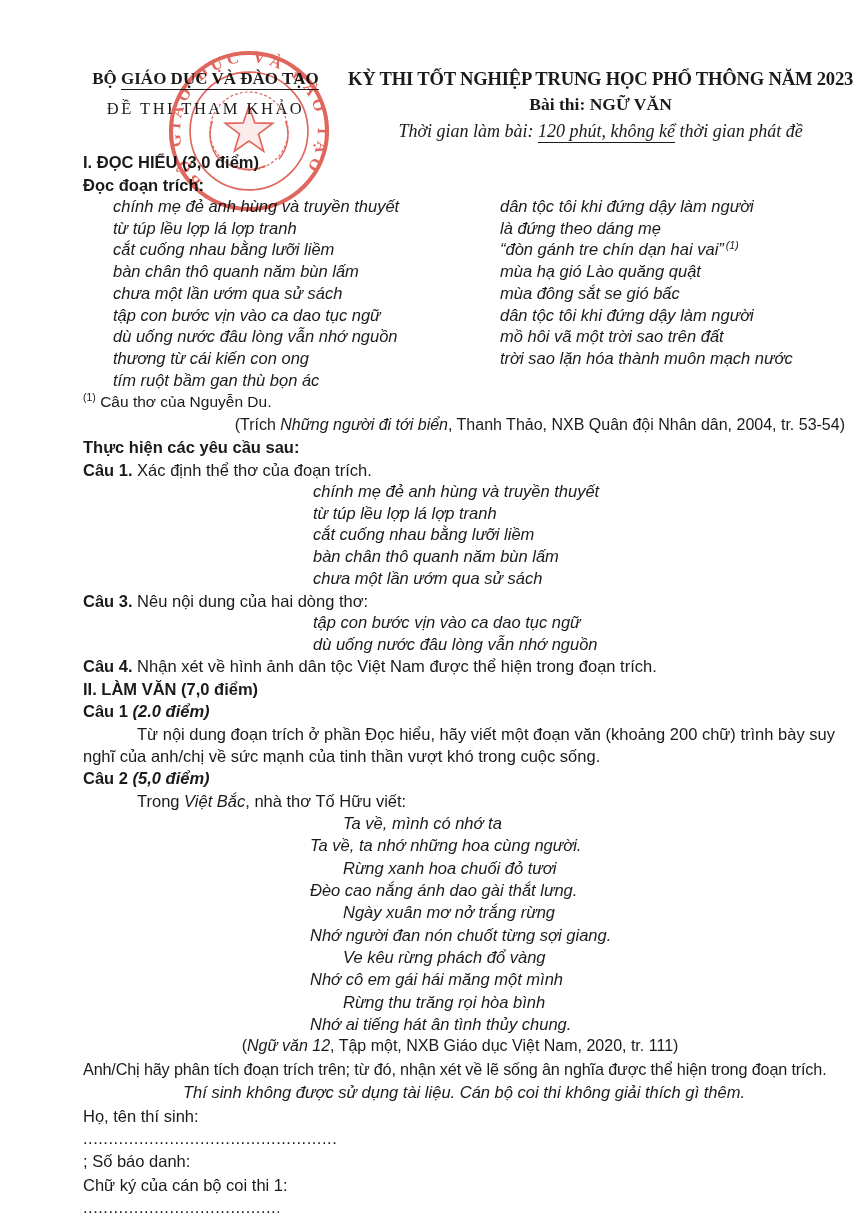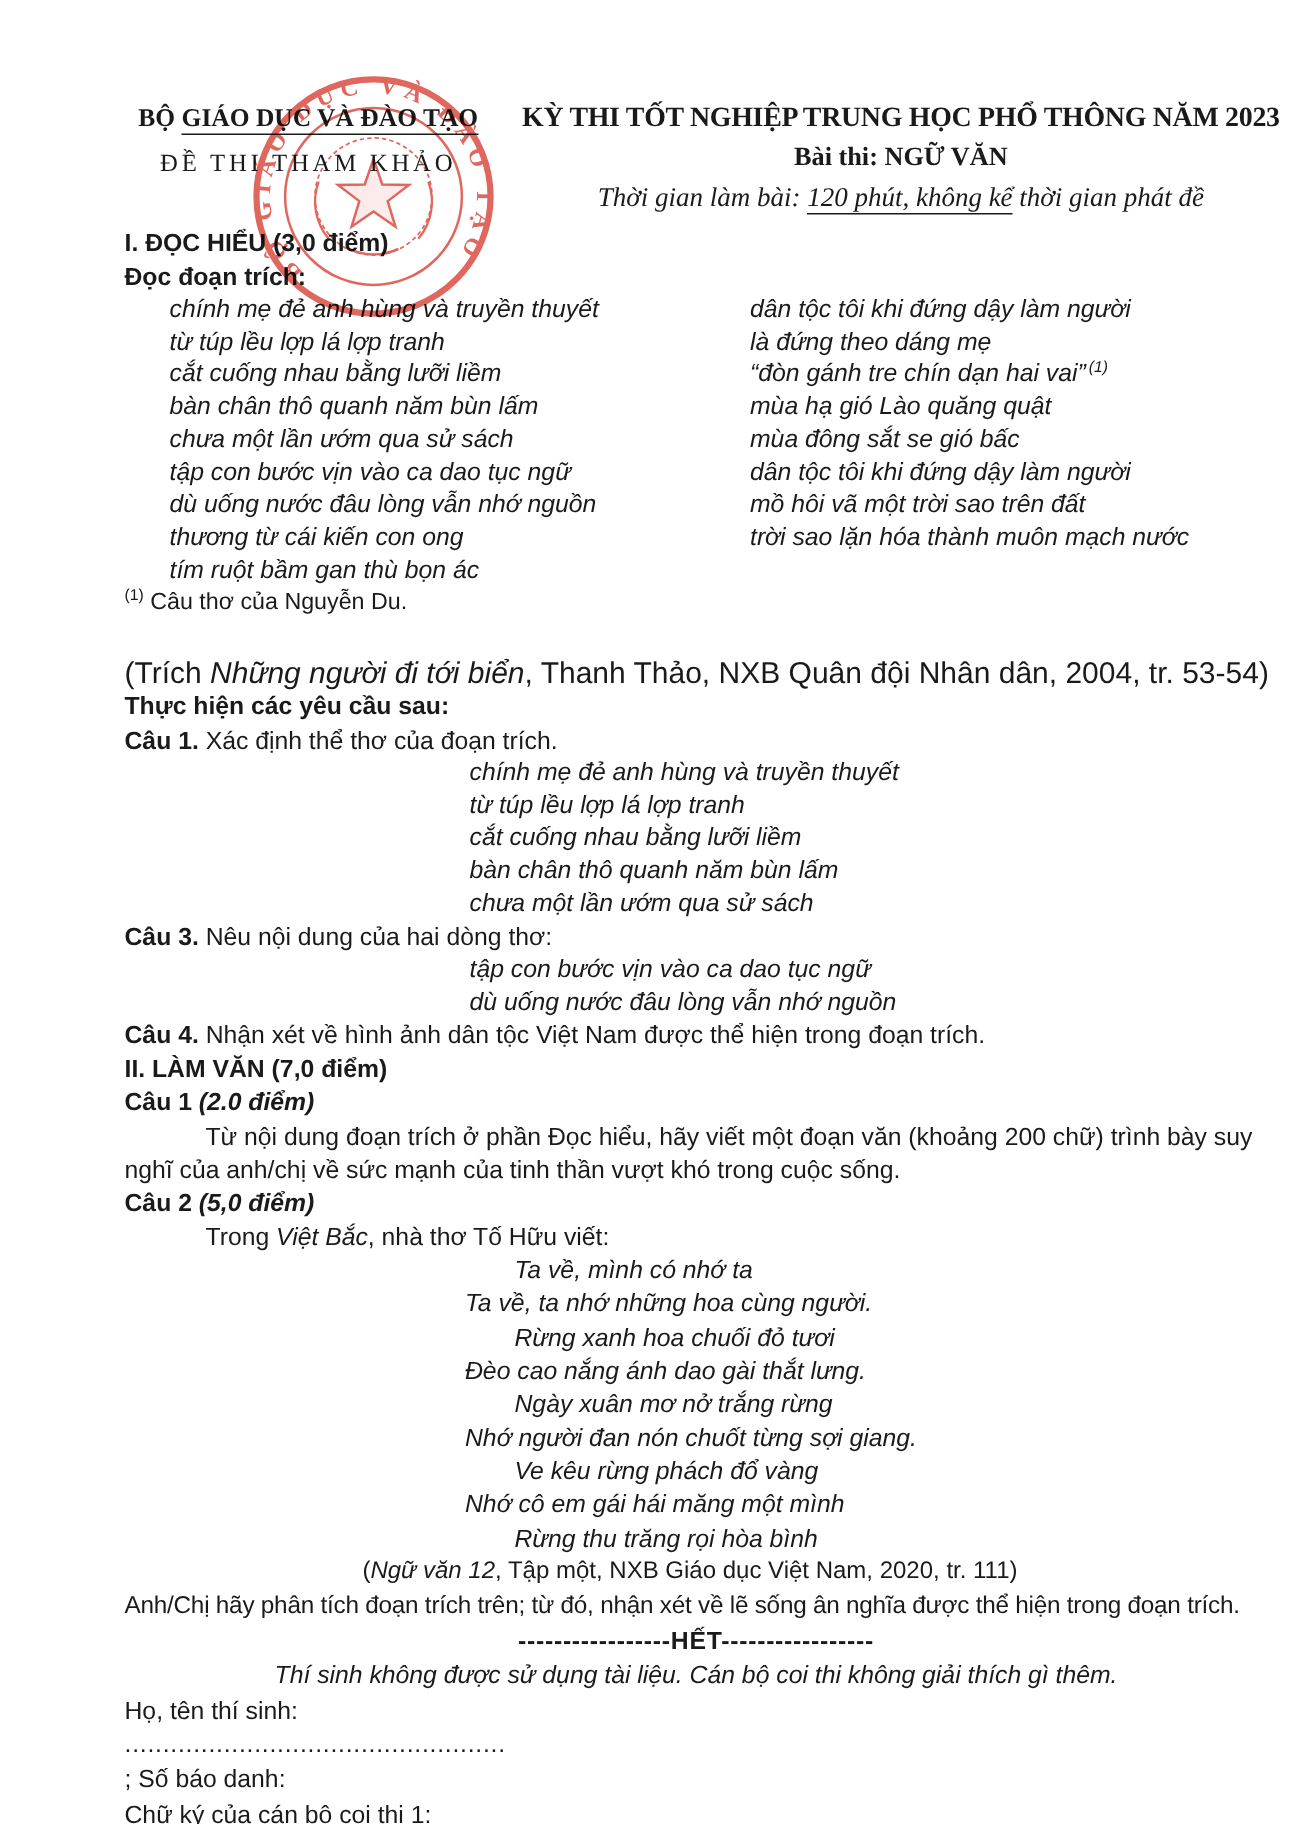--- a/index.html
+++ b/index.html
@@ -24,21 +24,21 @@
 
   
   .h{font-weight:bold;}
   .nowrap{white-space:nowrap;}
   .poem2{display:flex;font-style:italic;line-height:21.7px;}
   .pcol-l{width:417px;padding-left:30px;box-sizing:border-box;flex:0 0 auto;}
   .pcol-r{flex:1;}
   .pline{white-space:nowrap;}
   .sup{font-size:10.5px;vertical-align:super;line-height:0;margin-left:2px;}
   .footnote{font-size:15.5px;}
-  .cite{text-align:right;font-size:20px;white-space:nowrap;margin-top:24px;}
+  .cite{text-align:right;font-size:16px;white-space:nowrap;}
   .cite2{text-align:center;font-size:16px;padding-right:8px;white-space:nowrap;}
   .q .lab{font-weight:bold;}
   .quote{margin-left:230px;font-style:italic;line-height:21.7px;}
   .indent{text-indent:54px;}
   .qhead .lab{font-weight:bold;}
   .points{font-weight:bold;font-style:italic;text-align:right;}
   .vbpoem{margin-left:227px;font-style:italic;line-height:22.3px;}
   .vbpoem .luc{margin-left:33px;}
   .task{letter-spacing:-0.15px;font-size:16.2px;white-space:nowrap;}
   .het{text-align:center;font-weight:bold;letter-spacing:.5px;margin-top:1px;}
@@ -152,27 +152,27 @@
     <div class="vbpoem">
       <div class="pline luc">Ta về, mình có nhớ ta</div>
       <div class="pline">Ta về, ta nhớ những hoa cùng người.</div>
       <div class="pline luc">Rừng xanh hoa chuối đỏ tươi</div>
       <div class="pline">Đèo cao nắng ánh dao gài thắt lưng.</div>
       <div class="pline luc">Ngày xuân mơ nở trắng rừng</div>
       <div class="pline">Nhớ người đan nón chuốt từng sợi giang.</div>
       <div class="pline luc">Ve kêu rừng phách đổ vàng</div>
       <div class="pline">Nhớ cô em gái hái măng một mình</div>
       <div class="pline luc">Rừng thu trăng rọi hòa bình</div>
+      <div class="pline">Nhớ ai tiếng hát ân tình thủy chung.</div>
     </div>
 
     <div class="cite2"><span>(</span><i>Ngữ văn 12</i><span>, Tập một, NXB Giáo dục Việt Nam, 2020, tr. 111)</span></div>
 
     <div class="task">Anh/Chị hãy phân tích đoạn trích trên; từ đó, nhận xét về lẽ sống ân nghĩa được thể hiện trong đoạn trích.</div>
 
-    <div class="het">-----------------HẾT-----------------</div>
     <div class="note">Thí sinh không được sử dụng tài liệu. Cán bộ coi thi không giải thích gì thêm.</div>
 
     <div class="fill">
       <span class="lbl">Họ, tên thí sinh:</span>
       <span class="dots d1">..............................................................................................................</span>
       <span class="lbl">; Số báo danh:</span>
       <span class="dgrow">..............................................................................................................</span>
     </div>
 
     <div class="fill">

